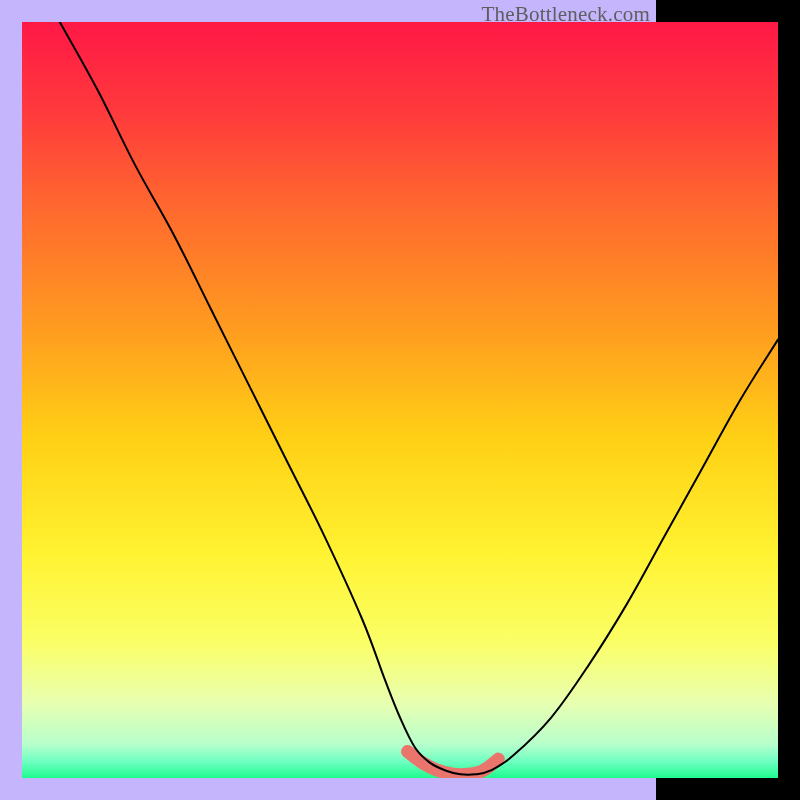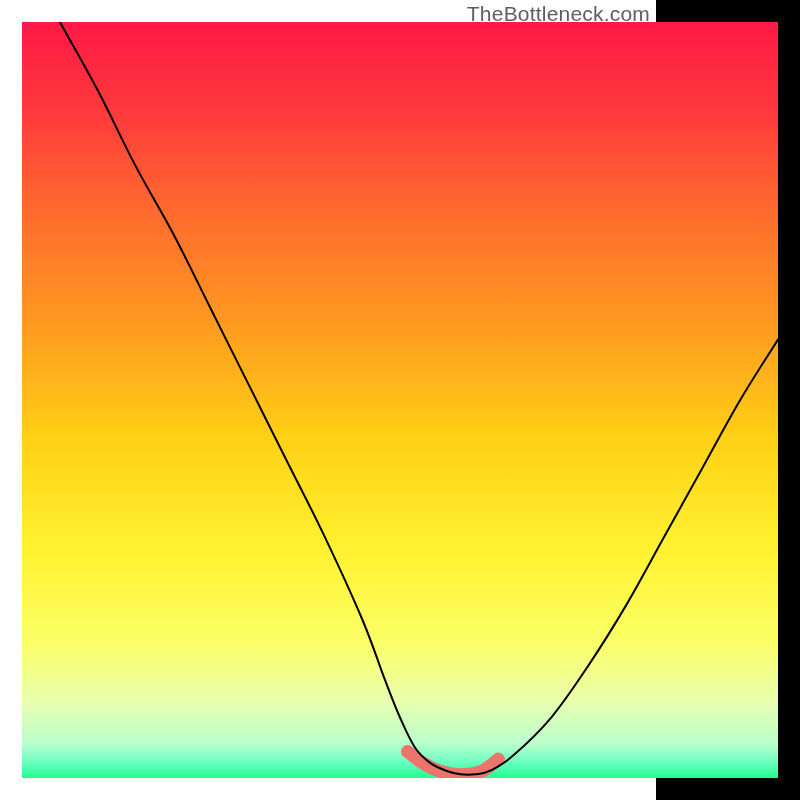--- a/index.html
+++ b/index.html
@@ -10,21 +10,22 @@
     background: #000000;
     overflow: hidden;
     font-family: Arial, Helvetica, sans-serif;
   }
   .frame {
     position: absolute;
     left: 0;
     top: 0;
     width: 656px;
     height: 800px;
-    background: #ffffff;
+    background: #c4b5fd;
+    font-family: Liberation Serif, serif;
   }
   .plot {
     position: absolute;
     left: 22px;
     top: 22px;
     width: 756px;
     height: 756px;
     overflow: hidden;
   }
   .watermark {

